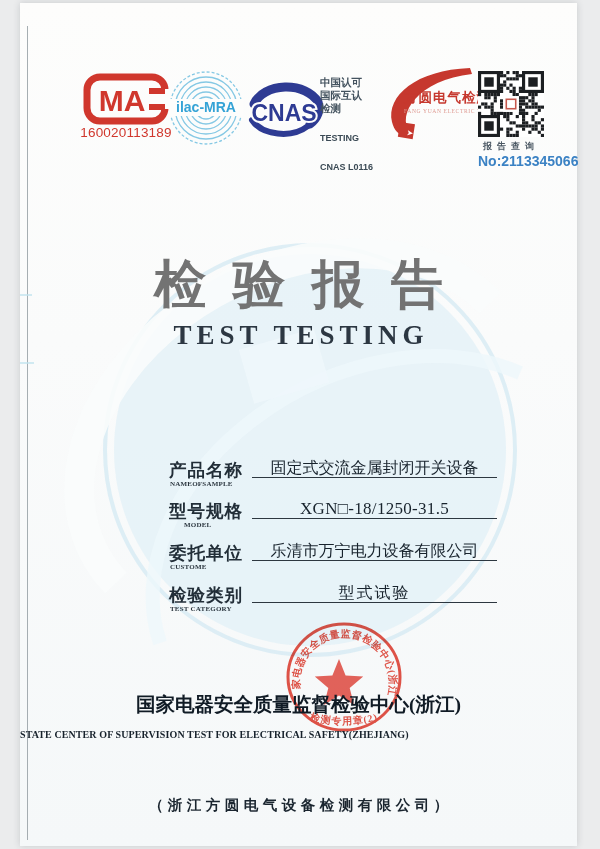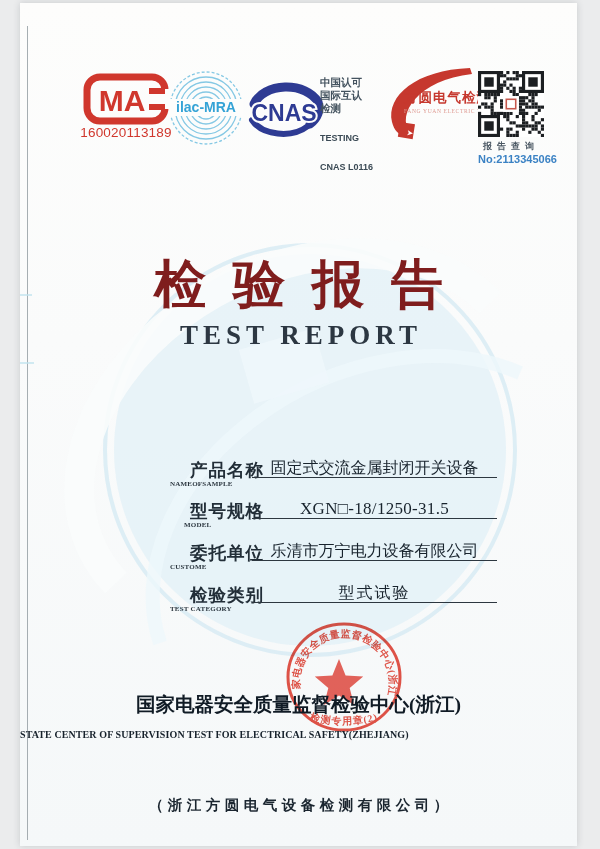--- a/index.html
+++ b/index.html
@@ -26,31 +26,31 @@
   .cnas{position:absolute;left:244px;top:80px;width:80px;height:60px;}
   .accred{position:absolute;left:320px;top:76px;width:70px;color:#43525e;
     font-family:"Liberation Sans",sans-serif;font-size:10.5px;font-weight:bold;line-height:13px;}
   .accred .en{font-size:9px;color:#3b4a55;line-height:12px;margin-top:17px;}
   .fy{position:absolute;left:372px;top:64px;width:118px;height:84px;}
   .qr-wrap{position:absolute;left:478px;top:71px;width:68px;}
   .qr{width:66px;height:66px;display:block;}
   .qr-caption{margin-top:3px;text-align:left;font-family:"Liberation Sans",sans-serif;
     font-size:9px;font-weight:bold;color:#4a5763;letter-spacing:5px;padding-left:5px;}
   .qr-number{text-align:center;font-family:"Liberation Sans",sans-serif;
-    font-size:11px;font-weight:bold;color:#3b82c4;}
+    font-size:14px;font-weight:bold;color:#3b82c4;}
 
   
   .title-zh{position:absolute;left:20px;top:250px;width:557px;text-align:center;
-    font-size:52px;font-weight:bold;color:#7f1d1d;letter-spacing:.52em;padding-left:.52em;box-sizing:border-box;}
+    font-size:52px;font-weight:bold;color:#737373;letter-spacing:.52em;padding-left:.52em;box-sizing:border-box;}
   .title-en{position:absolute;left:20px;top:320px;width:557px;text-align:center;
     font-size:27px;font-weight:bold;color:#2c3742;letter-spacing:5px;padding-left:5px;box-sizing:border-box;}
 
   
   .field{position:absolute;left:0;width:600px;}
-  .f-zh{position:absolute;left:169px;top:0;font-size:17.5px;font-weight:600;color:#222e38;letter-spacing:1px;margin-left:21px;}
+  .f-zh{position:absolute;left:169px;top:0;font-size:17.5px;font-weight:600;color:#222e38;letter-spacing:1px;}
   .f-en{position:absolute;left:170px;top:22px;font-size:7px;font-weight:bold;color:#2c3740;letter-spacing:.2px;}
   .f-line{position:absolute;left:252px;top:0;width:245px;height:19px;border-bottom:1.6px solid #2d3740;
     text-align:center;}
   .f-val{font-size:16px;color:#18232d;white-space:nowrap;}
   .field.r2 .f-en{left:184px;}
   .field.r2 .f-val{font-size:17px;letter-spacing:.3px;}
   .field.r4 .f-val{letter-spacing:2px;}
 
   
   .stamp{position:absolute;left:278px;top:616px;width:132px;height:126px;opacity:.88;mix-blend-mode:multiply;}
@@ -265,21 +265,21 @@
       <rect x="2" y="16" width="3" height="3"></rect>
     </g>
     <rect x="8" y="8" width="5" height="5" fill="#ffffff"></rect>
     <rect x="9" y="9" width="3" height="3" fill="none" stroke="#c6584e" stroke-width="0.5"></rect>
   </svg>
   <div class="qr-caption">报告查询</div>
   <div class="qr-number">No:2113345066</div>
 </div>
 
 <div class="title-zh">检验报告</div>
-<div class="title-en">TEST REPORT</div>
+<div class="title-en">TEST TESTING</div>
 
 <div class="field r1" style="top:458px;">
   <span class="f-zh">产品名称</span>
   <span class="f-en">NAMEOFSAMPLE</span>
   <span class="f-line"><span class="f-val">固定式交流金属封闭开关设备</span></span>
 </div>
 <div class="field r2" style="top:499px;">
   <span class="f-zh">型号规格</span>
   <span class="f-en">MODEL</span>
   <span class="f-line"><span class="f-val">XGN□-18/1250-31.5</span></span>

